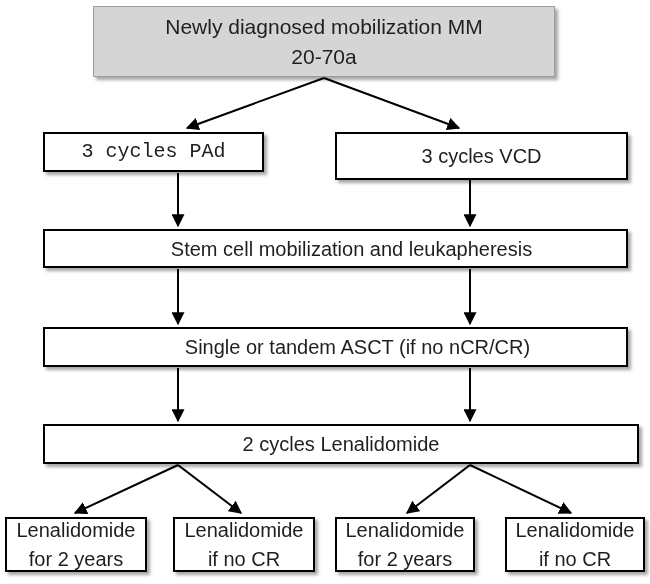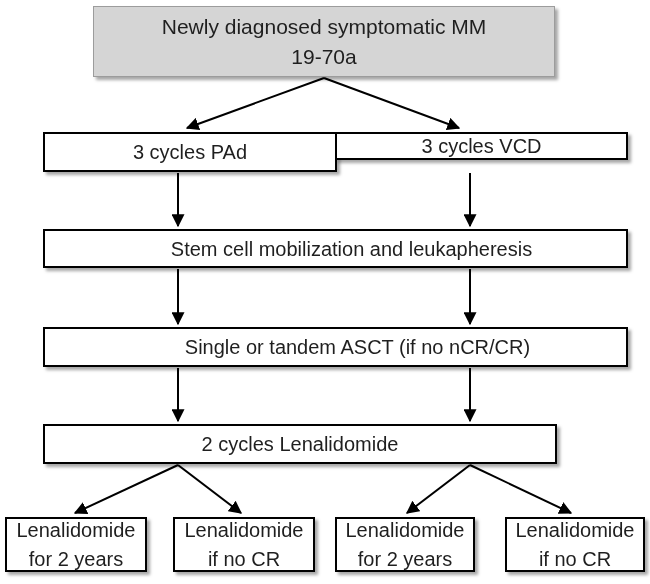--- a/index.html
+++ b/index.html
@@ -74,41 +74,41 @@
         <line x1="178" y1="368" x2="178" y2="421" marker-end="url(#arrowhead)"></line>
         <line x1="470" y1="368" x2="470" y2="421" marker-end="url(#arrowhead)"></line>
         <line x1="178" y1="465" x2="75" y2="513" marker-end="url(#arrowhead)"></line>
         <line x1="178" y1="465" x2="241" y2="513" marker-end="url(#arrowhead)"></line>
         <line x1="470" y1="465" x2="407" y2="513" marker-end="url(#arrowhead)"></line>
         <line x1="470" y1="465" x2="571" y2="513" marker-end="url(#arrowhead)"></line>
       </g>
   </svg>
 
   <div class="node root" style="left:93px; top:6px; width:462px; height:71px;">
-    <span>Newly diagnosed symptomatic MM</span>
-    <span>19-70a</span>
+    <span>Newly diagnosed mobilization MM</span>
+    <span>20-70a</span>
   </div>
 
-  <div class="node" style="left:43px; top:132px; width:294px; height:40px;">
+  <div class="node" style="left:43px; top:132px; width:221px; height:40px;font-family:Liberation Mono, monospace;">
     <span>3 cycles PAd</span>
   </div>
 
-  <div class="node" style="left:335px; top:132px; width:293px; height:28px;justify-content:center;">
+  <div class="node" style="left:335px; top:132px; width:293px; height:48px;justify-content:center;">
     <span>3 cycles VCD</span>
   </div>
 
   <div class="node" style="left:43px; top:229px; width:585px; height:39px;padding-left:32px;">
     <span>Stem cell mobilization and leukapheresis</span>
   </div>
 
   <div class="node" style="left:43px; top:327px; width:585px; height:40px;padding-left:44px;">
     <span>Single or tandem ASCT (if no nCR/CR)</span>
   </div>
 
-  <div class="node" style="left:43px; top:424px; width:514px; height:40px;">
+  <div class="node" style="left:43px; top:424px; width:596px; height:40px;">
     <span>2 cycles Lenalidomide</span>
   </div>
 
   <div class="node small" style="left:5px; top:517px; width:142px; height:55px;">
     <span>Lenalidomide</span>
     <span>for 2 years</span>
   </div>
 
   <div class="node small" style="left:173px; top:517px; width:142px; height:55px;">
     <span>Lenalidomide</span>

